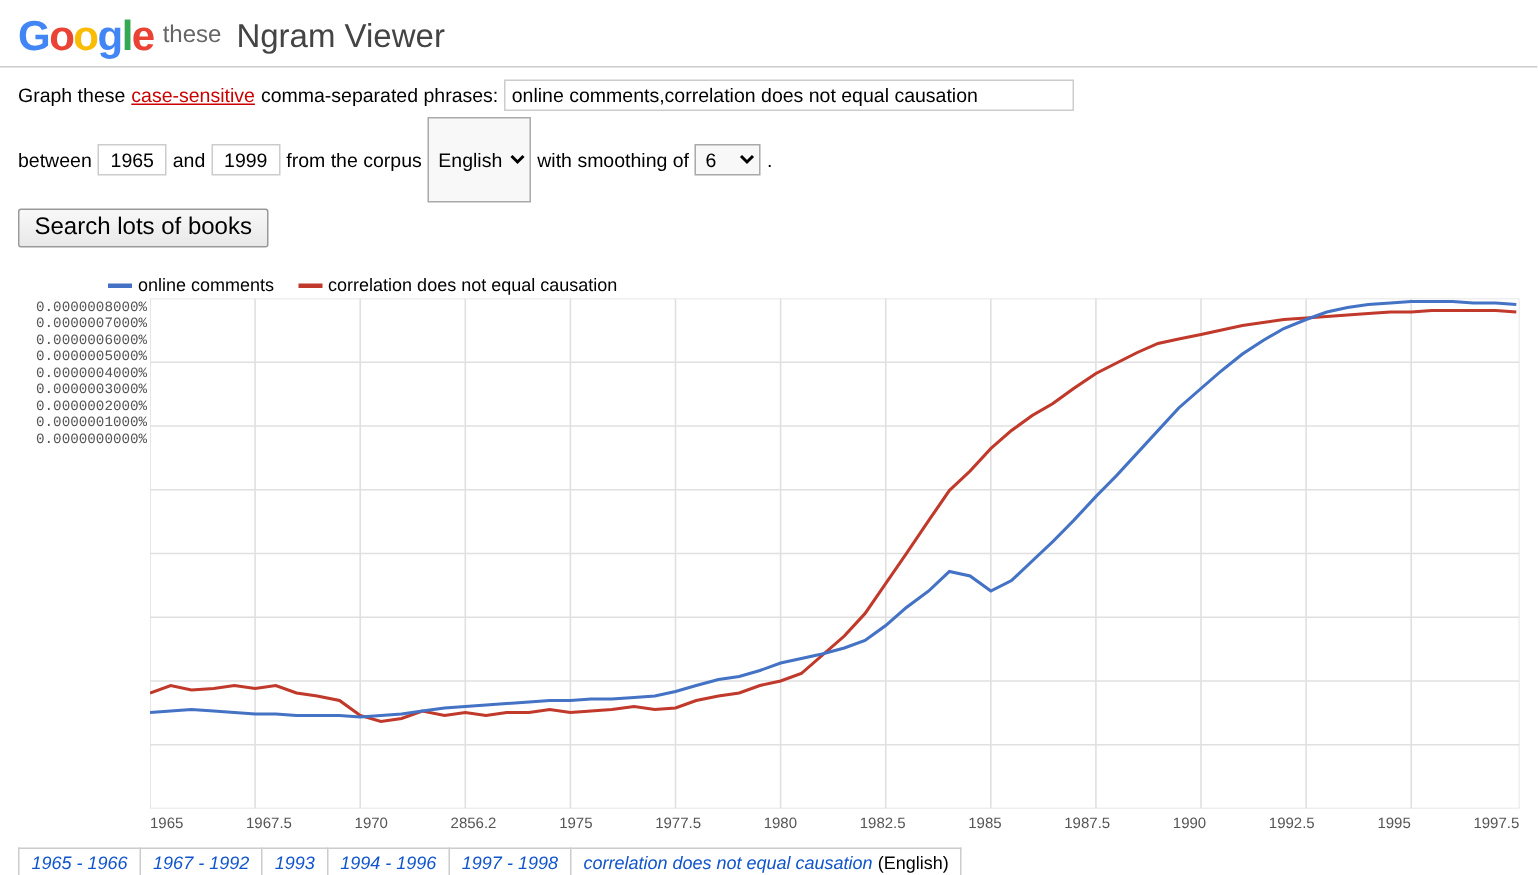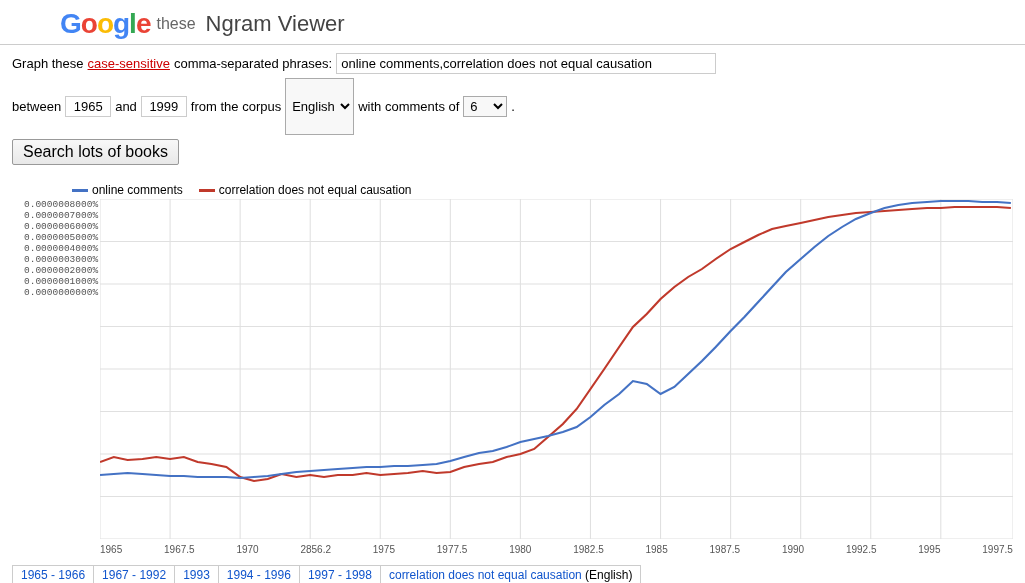--- a/index.html
+++ b/index.html
@@ -24,29 +24,29 @@
     .legend { display: flex; align-items: center; gap: 16px; margin: 6px 0 2px 60px; font-size: 12px; }
     .legend-item { display: flex; align-items: center; gap: 4px; }
     .legend-color { width: 16px; height: 3px; display: inline-block; }
     
     svg#chart { width: 100%; height: 340px; border: none; }
 
     #search-table { margin: 10px 12px; font-size: 12px; }
     .search-table-title { font-size: 13px; font-weight: normal; margin-bottom: 4px; color: #333; }
     .search-table-inner { border-collapse: collapse; }
     .search-table-inner td { border: 1px solid #ccc; padding: 2px 8px; }
-    .search-table-inner a { color: #1155CC; text-decoration: none; }
+    .search-table-inner a { color: #1155CC; text-decoration: none; font-style: italic; }
 
     .grid-line { stroke: #e0e0e0; stroke-width: 1; }
   </style>
 </head>
 <body>
 
 <div id="header">
-  <div style="display:flex;align-items:baseline;gap:0;margin-left:48px;">
+  <div style="display:flex;align-items:baseline;gap:0;">
     <span class="google-logo">
       <span style="color:#4285F4">G</span><span style="color:#EA4335">o</span><span style="color:#FBBC05">o</span><span style="color:#4285F4">g</span><span style="color:#34A853">l</span><span style="color:#EA4335">e</span>
     </span>
   </div>
   <span class="books-text">these</span>
   <span class="ngram-title">Ngram Viewer</span>
 </div>
 
 <div id="controls">
   <div class="control-row">
@@ -57,21 +57,21 @@
   </div>
   <div class="control-row">
     <span>between</span>
     <input type="text" class="year-input" value="1965" style="">
     <span>and</span>
     <input type="text" class="year-input" value="1999" style="">
     <span>from the corpus</span>
     <select class="corpus-select">
       <option>English</option>
     </select>
-    <span>with comments of</span>
+    <span>with smoothing of</span>
     <select class="smoothing-select">
       <option>6</option>
     </select>
     <span>.</span>
   </div>
   <div class="control-row">
     <button class="search-btn">Search lots of books</button>
   </div>
 </div>
 

